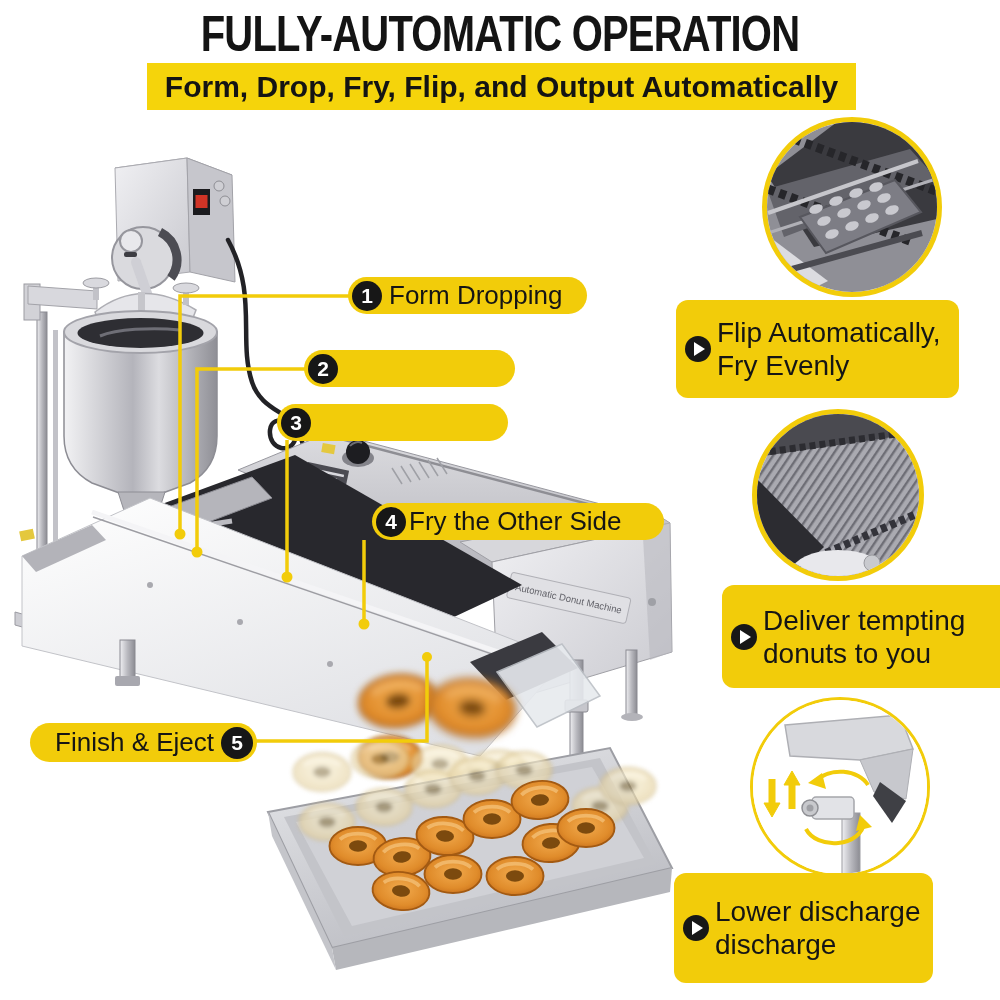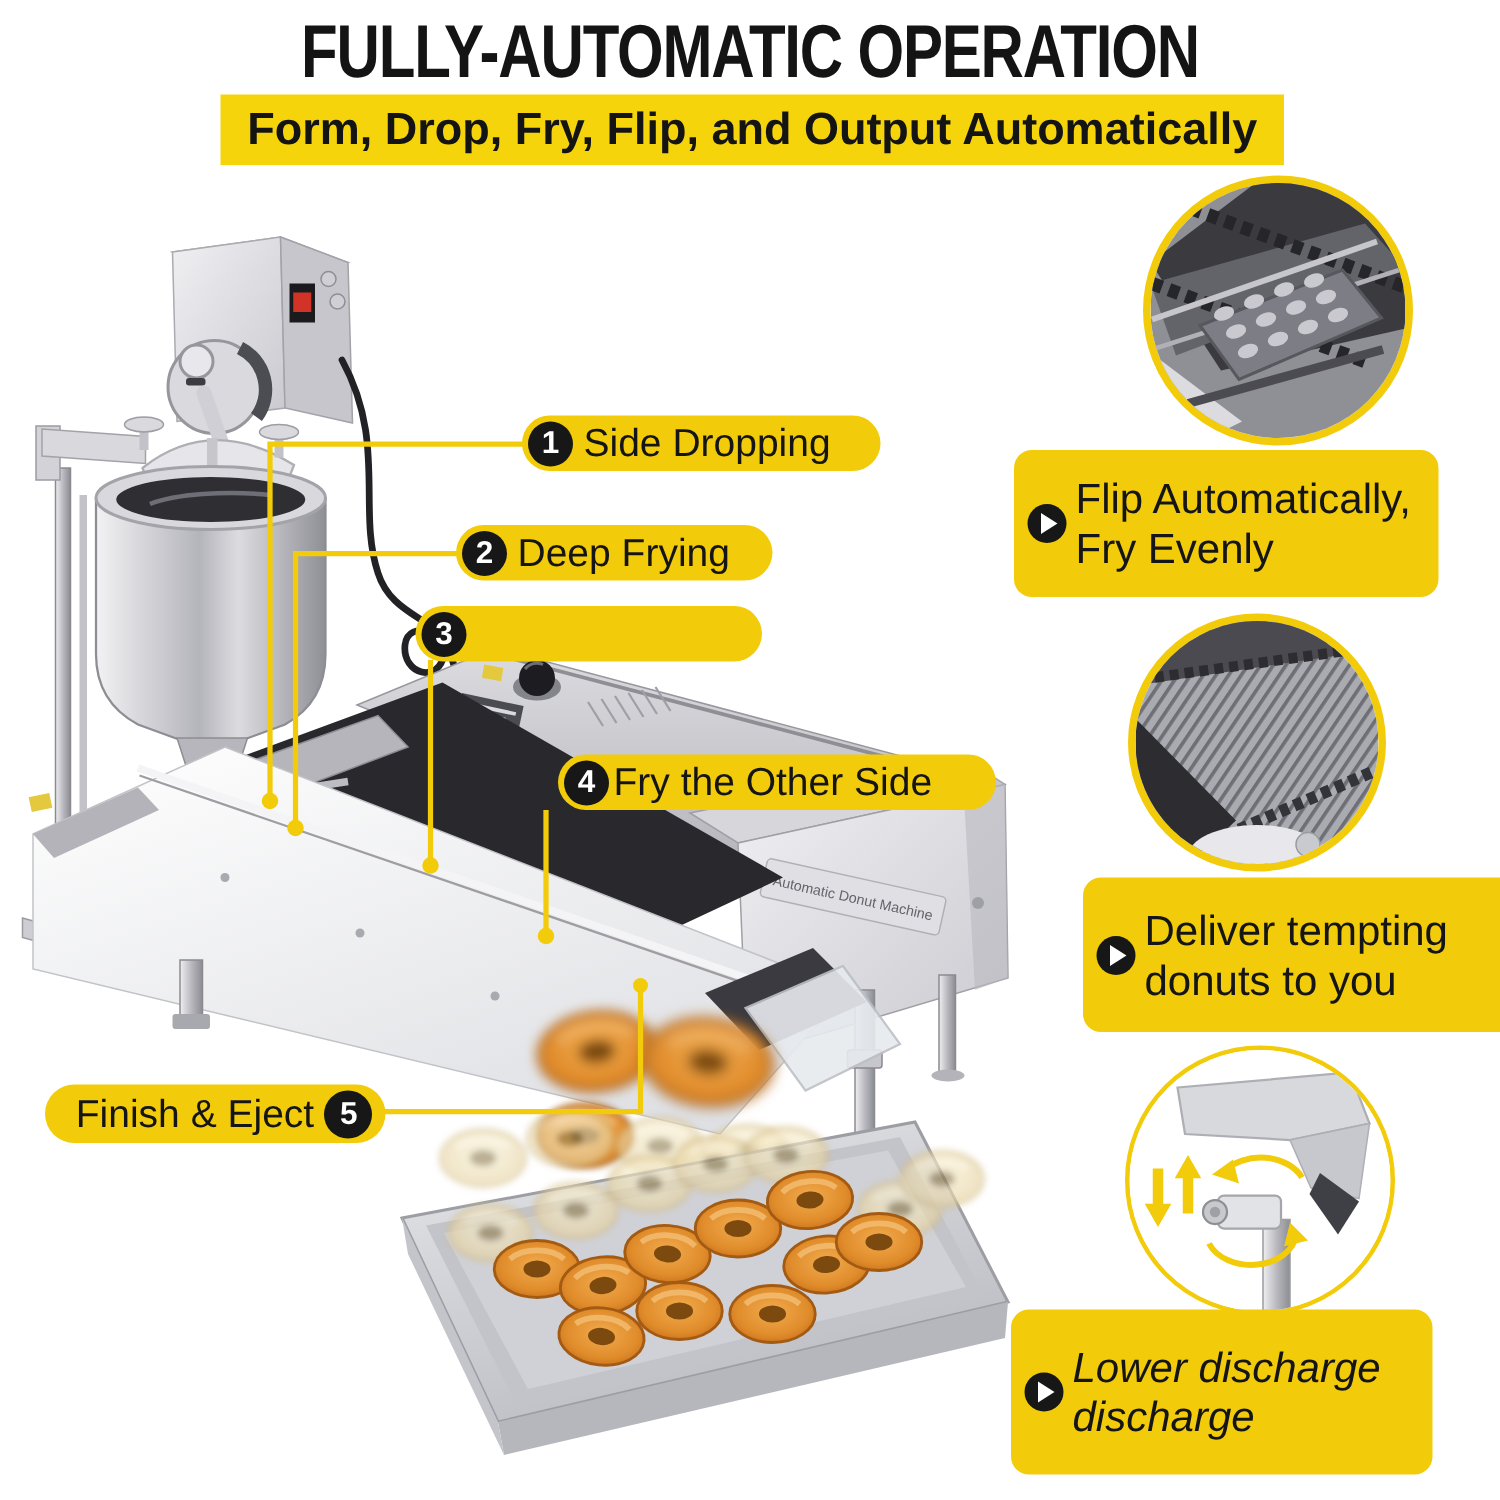--- a/index.html
+++ b/index.html
@@ -8,21 +8,21 @@
   .title{position:absolute;top:8px;left:0;width:1000px;text-align:center;
          font-size:50px;line-height:52px;font-weight:bold;color:#141414;
          letter-spacing:-1px;transform:scaleX(.8);}
   .banner{position:absolute;left:147px;top:63px;width:709px;height:47px;
           display:flex;align-items:center;justify-content:center;
           font-size:30px;font-weight:bold;color:#141414;}
   .pill{position:absolute;height:37px;border-radius:19px;display:flex;align-items:center;
         gap:7px;font-size:26px;box-sizing:border-box;padding:0 10px 0 4px;}
   .pill .num{width:30px;height:30px;min-width:30px;border-radius:50%;background:#171717;color:#fff;
         font-size:21px;font-weight:bold;display:flex;align-items:center;justify-content:center;}
-  .pill.rightnum{flex-direction:row;padding:0 4px 0 16px;justify-content:center;}
+  .pill.rightnum{flex-direction:row;padding:0 4px 0 16px;justify-content:flex-end;}
   .feature{position:absolute;border-radius:12px;display:flex;flex-direction:column;justify-content:center;
         font-size:28px;line-height:33px;box-sizing:border-box;padding-left:41px;padding-right:4px;}
   .play{position:absolute;left:9px;top:50%;margin-top:-13px;width:26px;height:26px;border-radius:50%;
         background:#171717;display:flex;align-items:center;justify-content:center;}
   .play::after{content:'';display:block;border-left:11px solid #fff;border-top:7px solid transparent;
         border-bottom:7px solid transparent;margin-left:3px;}
   .circle{position:absolute;border-radius:50%;overflow:hidden;background:#fff;box-sizing:border-box;}
   .circle svg{display:block;}
   .c-thick{border:5px solid #f2cc0a;}
   .c-thin{border:3px solid #f2cc0a;}
@@ -305,25 +305,24 @@
     </g>
   </svg>
 
   <div class="title">FULLY-AUTOMATIC OPERATION</div>
   <div class="banner" style="background:#f5d40b;">
     <span>Form, Drop, Fry, Flip, and Output Automatically</span>
   </div>
 
   <div class="pill" style="left:348px;top:277px;width:239px;background:#f2cc0a;">
     <span class="num">1</span>
-    <span>Side Dropping</span>
+    <span>Form Dropping</span>
   </div>
   <div class="pill" style="left:304px;top:350px;width:211px;background:#f2cc0a;">
     <span class="num">2</span>
-    <span>Deep Frying</span>
   </div>
   <div class="pill" style="left:277px;top:404px;width:231px;gap:2px;background:#f2cc0a;">
     <span class="num">3</span>
   </div>
   <div class="pill" style="left:372px;top:503px;width:292px;gap:3px;background:#f2cc0a;">
     <span class="num">4</span>
     <span>Fry the Other Side</span>
   </div>
   <div class="pill rightnum" style="left:30px;top:723px;width:227px;height:39px;border-radius:20px;background:#f2cc0a;">
     <span>Finish &amp; Eject</span>
@@ -409,19 +408,19 @@
   <div class="feature" style="left:676px;top:300px;width:283px;height:98px;background:#f2cc0a;">
     <span class="play"></span>
     <div>Flip Automatically,</div>
     <div>Fry Evenly</div>
   </div>
   <div class="feature" style="left:674px;top:585px;width:290px;height:103px;background:#f2cc0a;margin-left:48px;">
     <span class="play"></span>
     <div>Deliver tempting</div>
     <div>donuts to you</div>
   </div>
-  <div class="feature" style="left:674px;top:873px;width:281px;height:110px;background:#f2cc0a;font-style:italic;">
+  <div class="feature" style="left:674px;top:873px;width:259px;height:110px;background:#f2cc0a;">
     <span class="play"></span>
     <div>Lower discharge</div>
     <div>discharge</div>
   </div>
 
 </div>
 
 </body></html>

